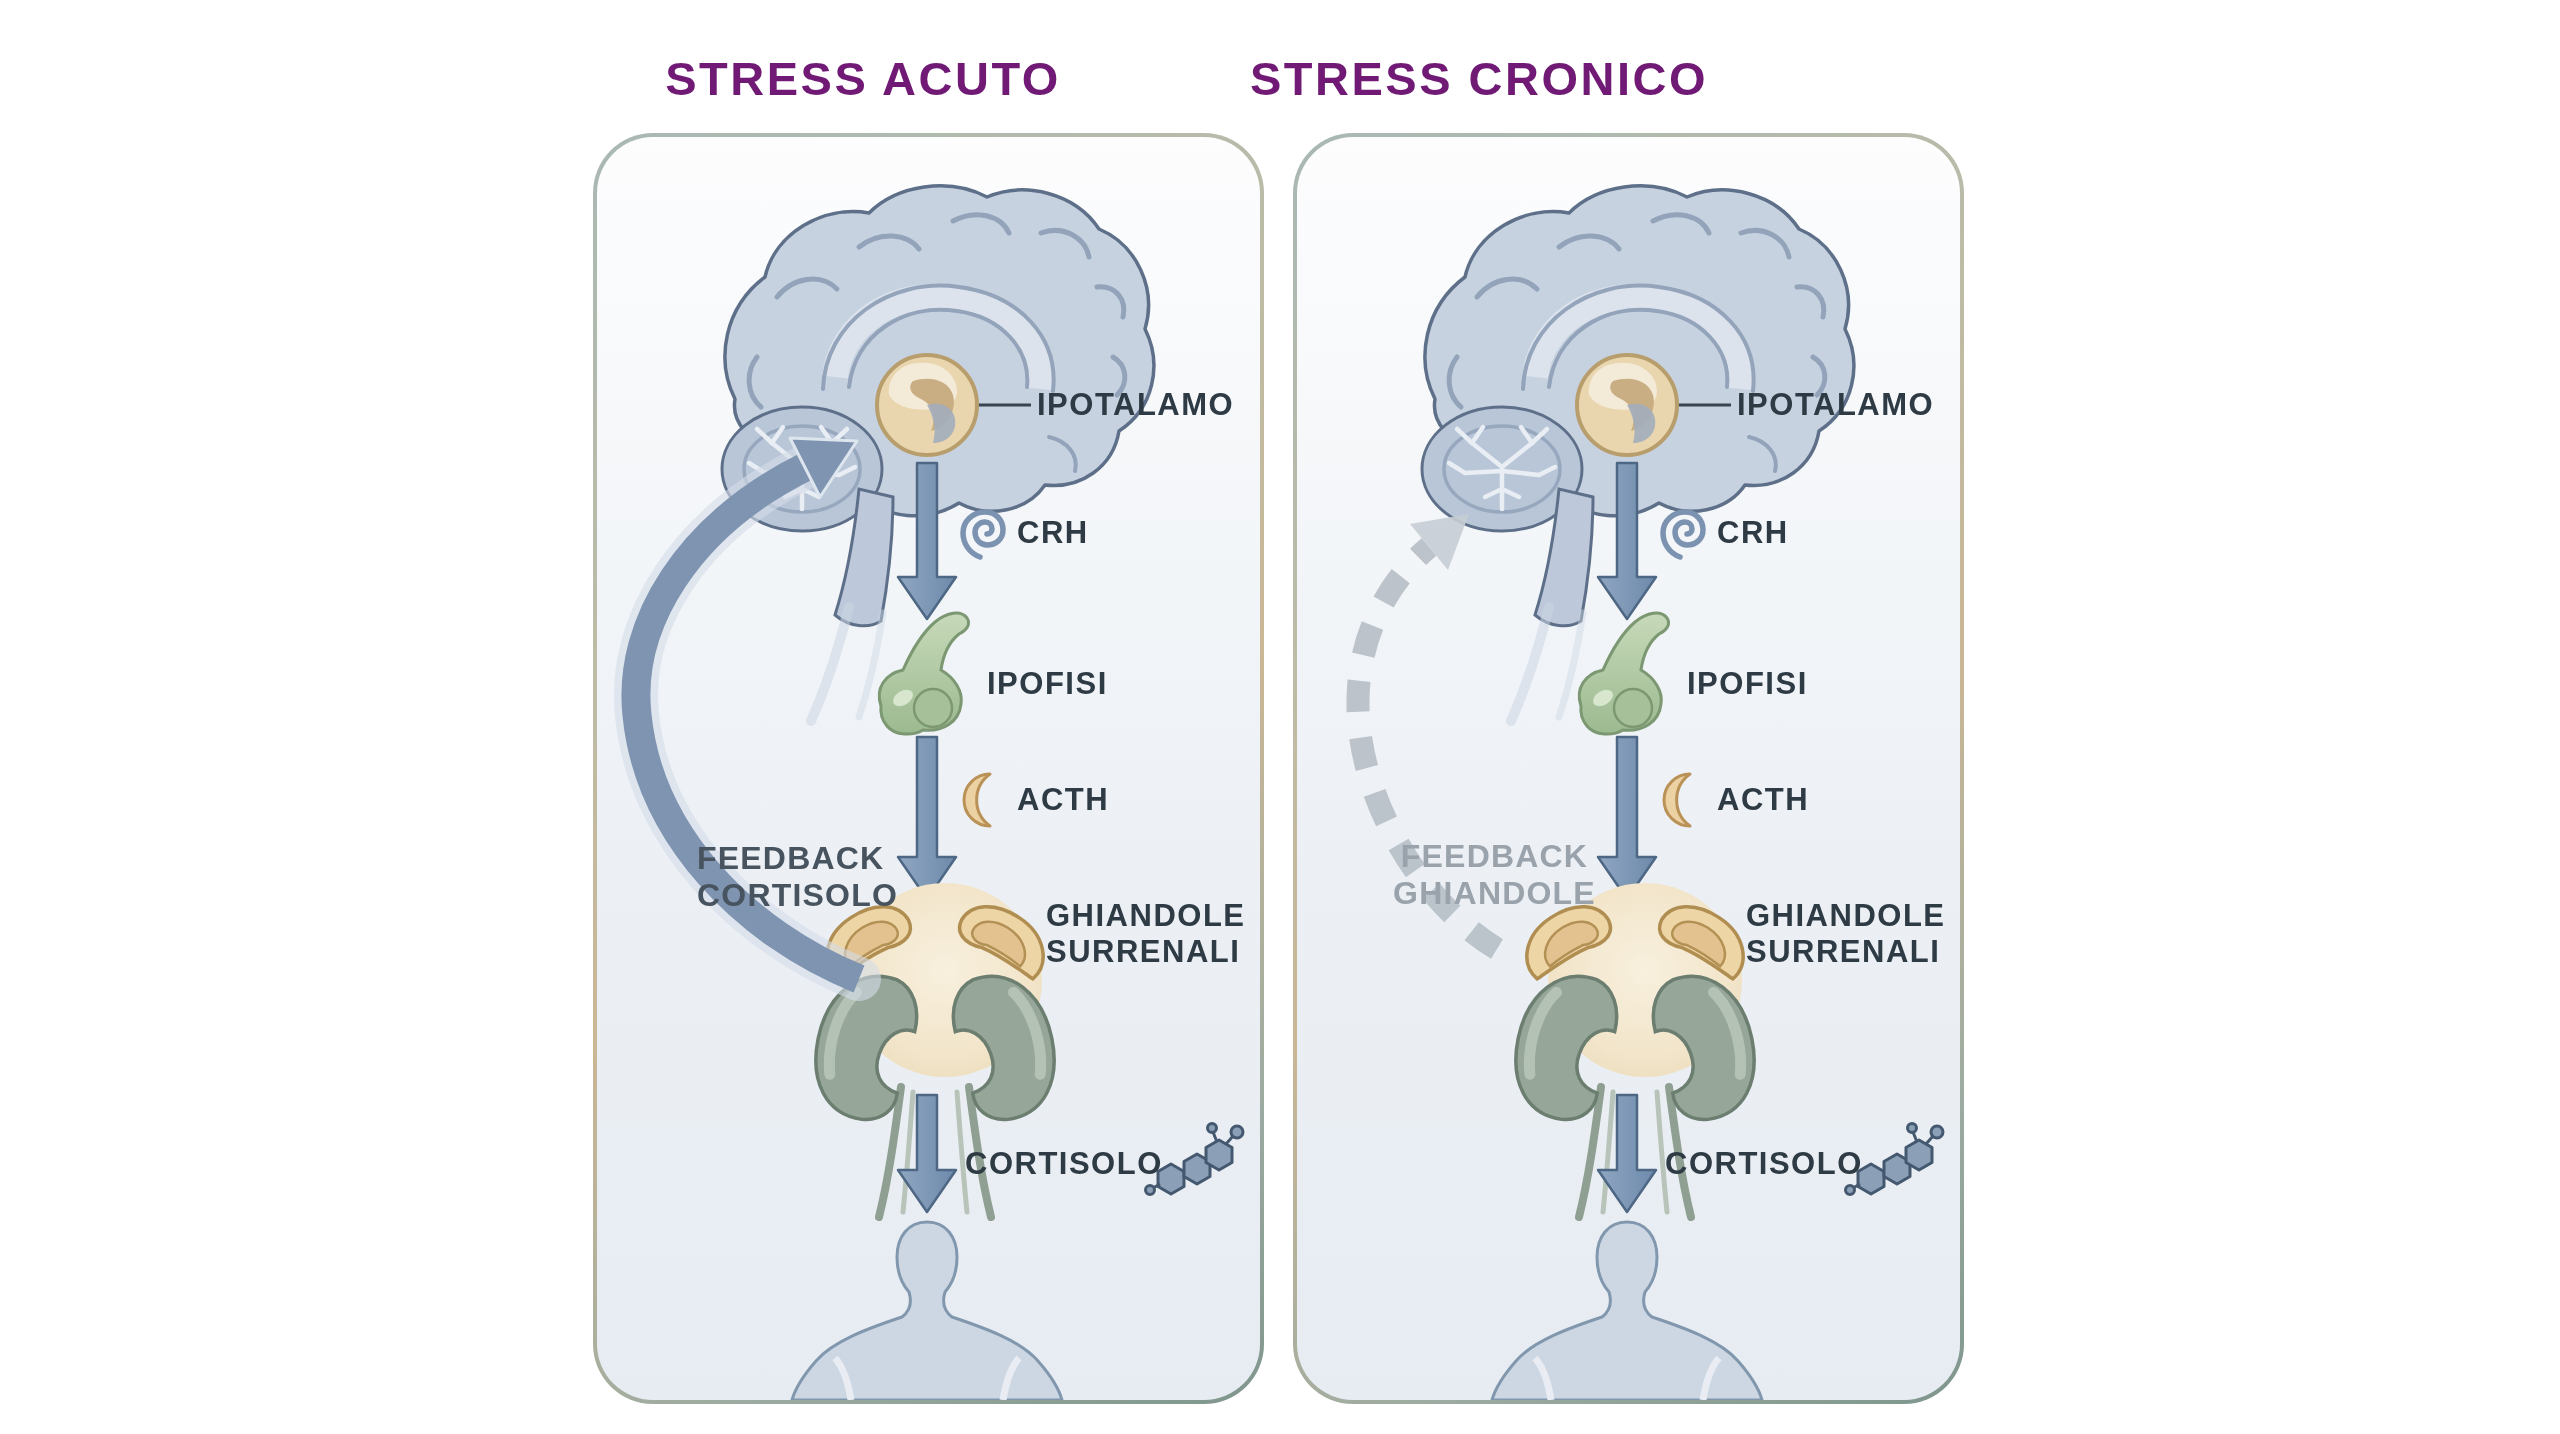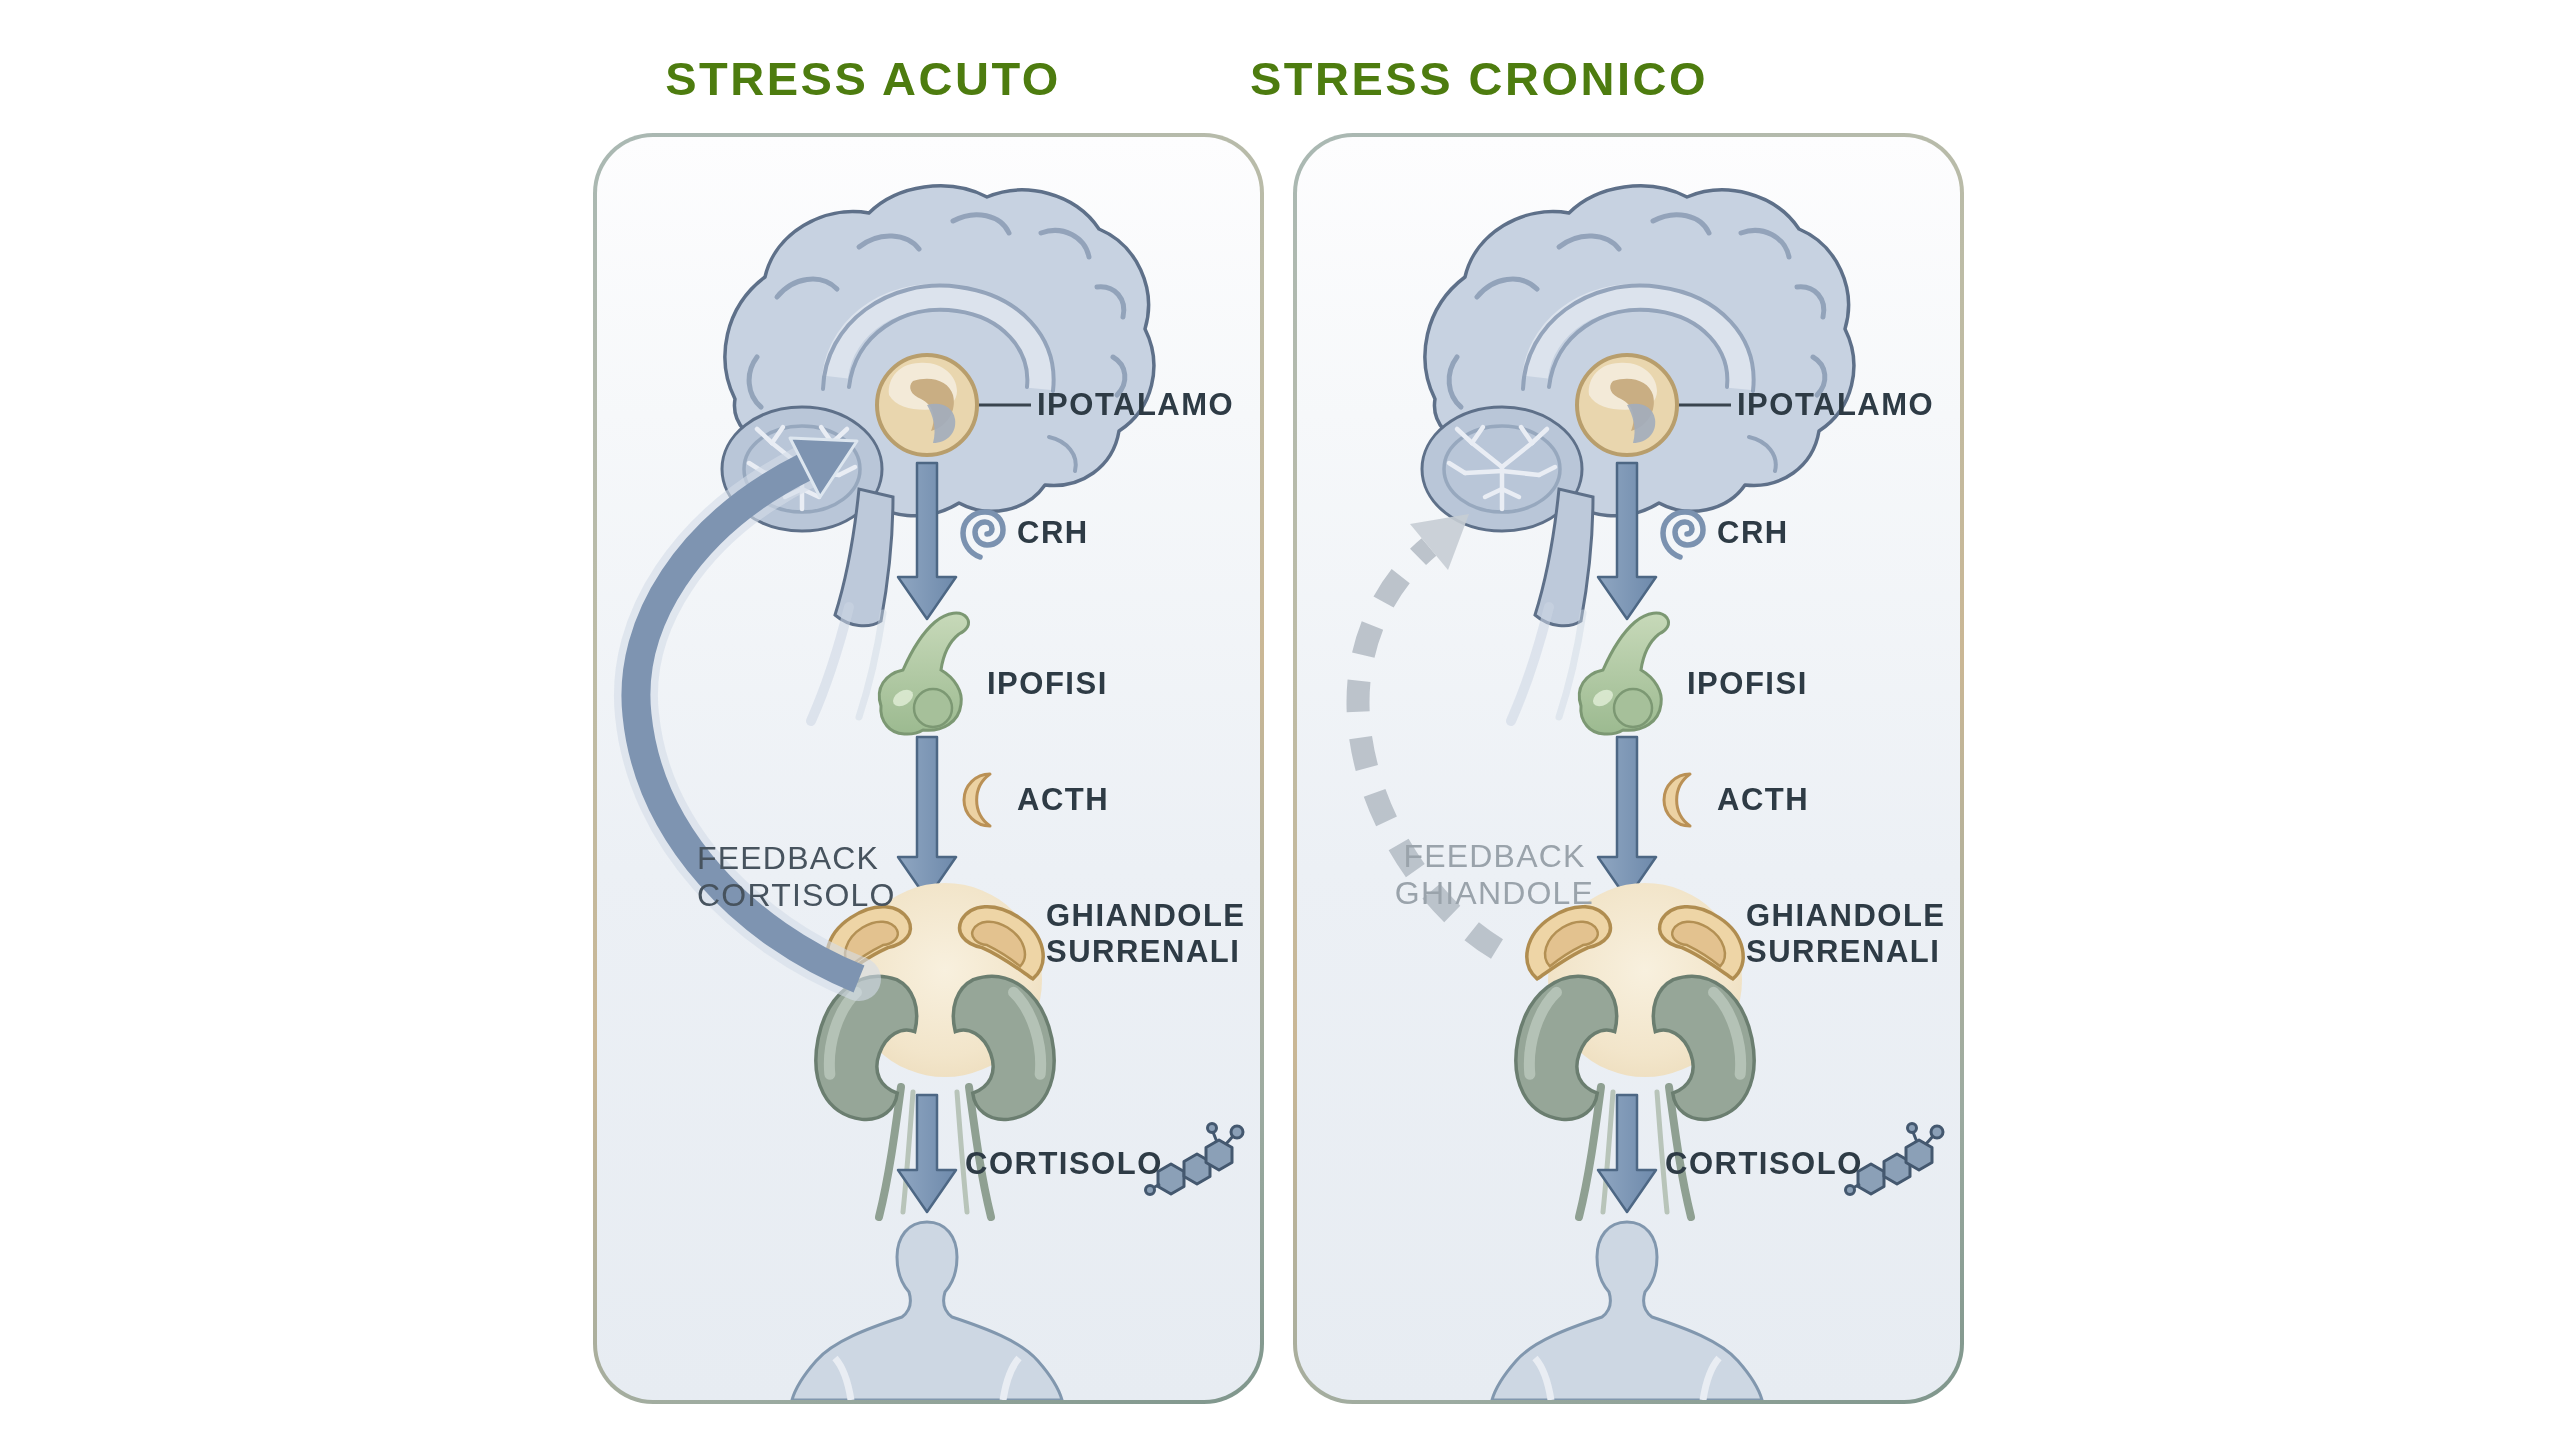--- a/index.html
+++ b/index.html
@@ -3,21 +3,21 @@
 <meta charset="utf-8">
 <style>
   html,body{margin:0;padding:0;}
   body{
     width:2560px;height:1434px;position:relative;overflow:hidden;
     background:#ffffff;
     font-family:"Liberation Sans","DejaVu Sans",sans-serif;
   }
   .title{
     position:absolute;top:78px;transform:translate(-50%,-50%);
-    font-size:47px;font-weight:700;letter-spacing:2.5px;color:#4d7c0f;white-space:nowrap;
+    font-size:47px;font-weight:700;letter-spacing:2.5px;color:#701a75;white-space:nowrap;
   }
   .panel{
     position:absolute;top:133px;width:671px;height:1271px;
     border-radius:60px;padding:4px;box-sizing:border-box;
     background:linear-gradient(150deg,#a9b8b3 0%,#bdbca6 32%,#cab795 55%,#9caba1 82%,#7f968c 100%);
   }
   .panel.left{left:593px;}
   .panel.right{left:1293px;}
   .panel-inner{
     width:100%;height:100%;border-radius:56px;position:relative;overflow:hidden;
@@ -26,21 +26,21 @@
   .panel-inner > svg{position:absolute;left:0;top:0;}
   .lbl{
     position:absolute;transform:translateY(-50%);
     font-size:31px;font-weight:700;letter-spacing:1.5px;color:#2e3b45;white-space:nowrap;
   }
   .lbl2{
     position:absolute;font-size:31px;font-weight:700;letter-spacing:1.5px;
     color:#2e3b45;line-height:36px;white-space:nowrap;
   }
   .fb{
-    position:absolute;font-size:32px;font-weight:400;letter-spacing:1.2px;
+    position:absolute;font-size:32px;font-weight:700;letter-spacing:1.2px;
     line-height:37px;white-space:nowrap;
   }
   .fb-neg{color:#47535e;}
   .fb-int{color:#9aa3ab;text-align:center;}
 </style>
 </head>
 <body>
 
 <svg width="0" height="0" style="position:absolute" aria-hidden="true">
   <defs>

